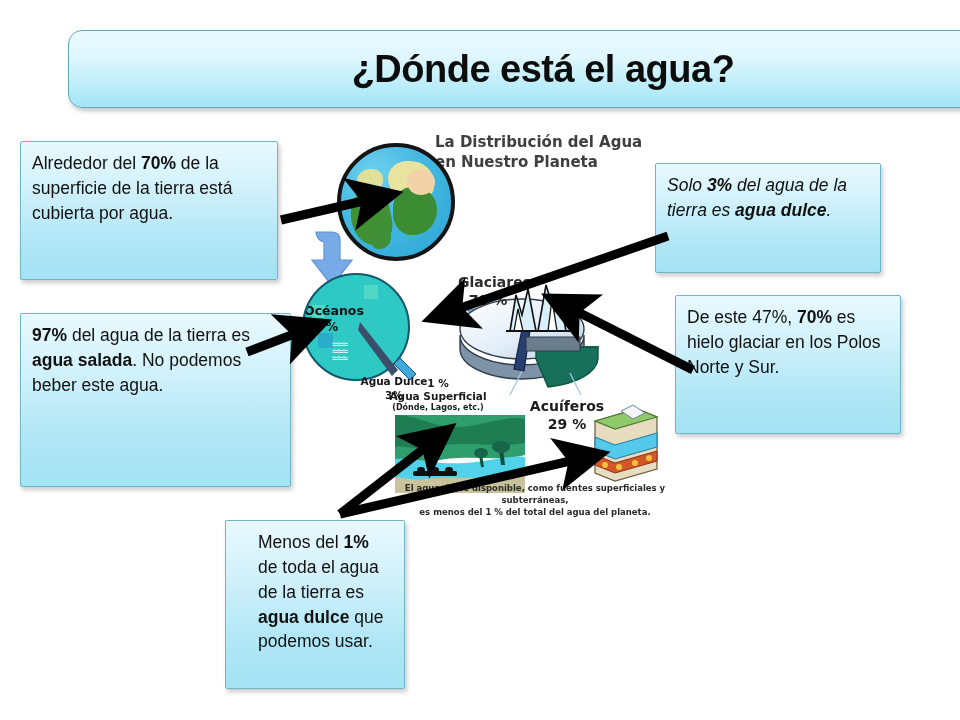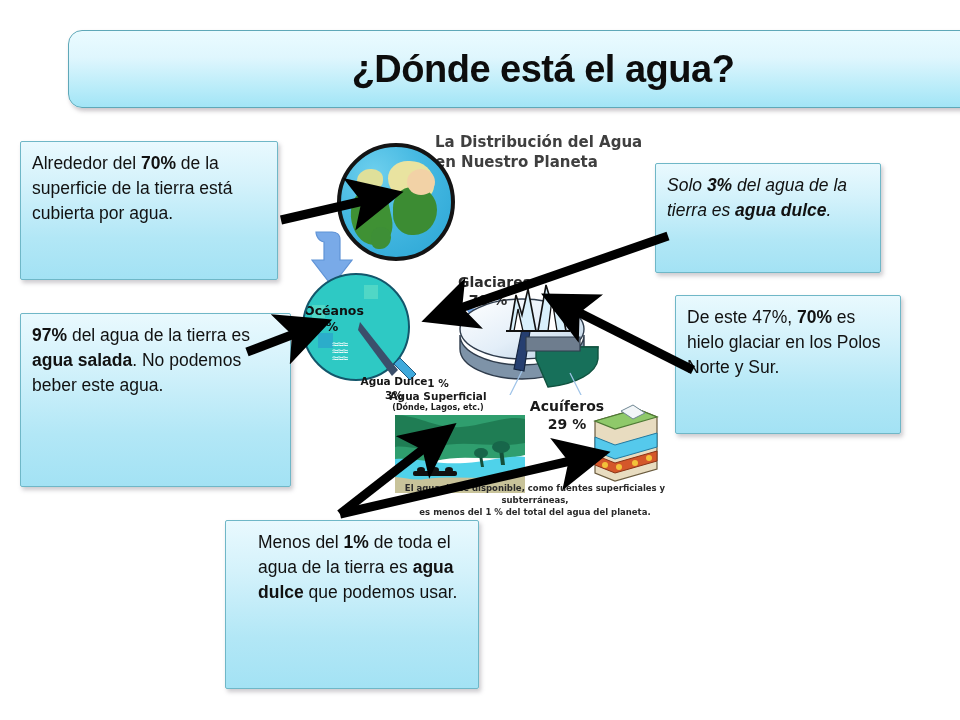--- a/index.html
+++ b/index.html
@@ -51,21 +51,21 @@
     font-size: 17.5px;
     line-height: 1.42;
     color: #111111;
   }
   .callout b { font-weight: bold; }
 
   #box-surface  { left: 20px;  top: 141px; width: 258px; height: 139px; }
   #box-salt     { left: 20px;  top: 313px; width: 271px; height: 174px; }
   #box-fresh3   { left: 655px; top: 163px; width: 226px; height: 110px; font-style: italic; }
   #box-glacier  { left: 675px; top: 295px; width: 226px; height: 139px; }
-  #box-usable   { left: 225px; top: 520px; width: 254px; height: 169px; padding-left: 32px; }
+  #box-usable   { left: 225px; top: 520px; width: 180px; height: 169px; padding-left: 32px; }
 
   
   #infographic {
     position: absolute;
     left: 280px;
     top: 125px;
     width: 400px;
     height: 395px;
   }
 

